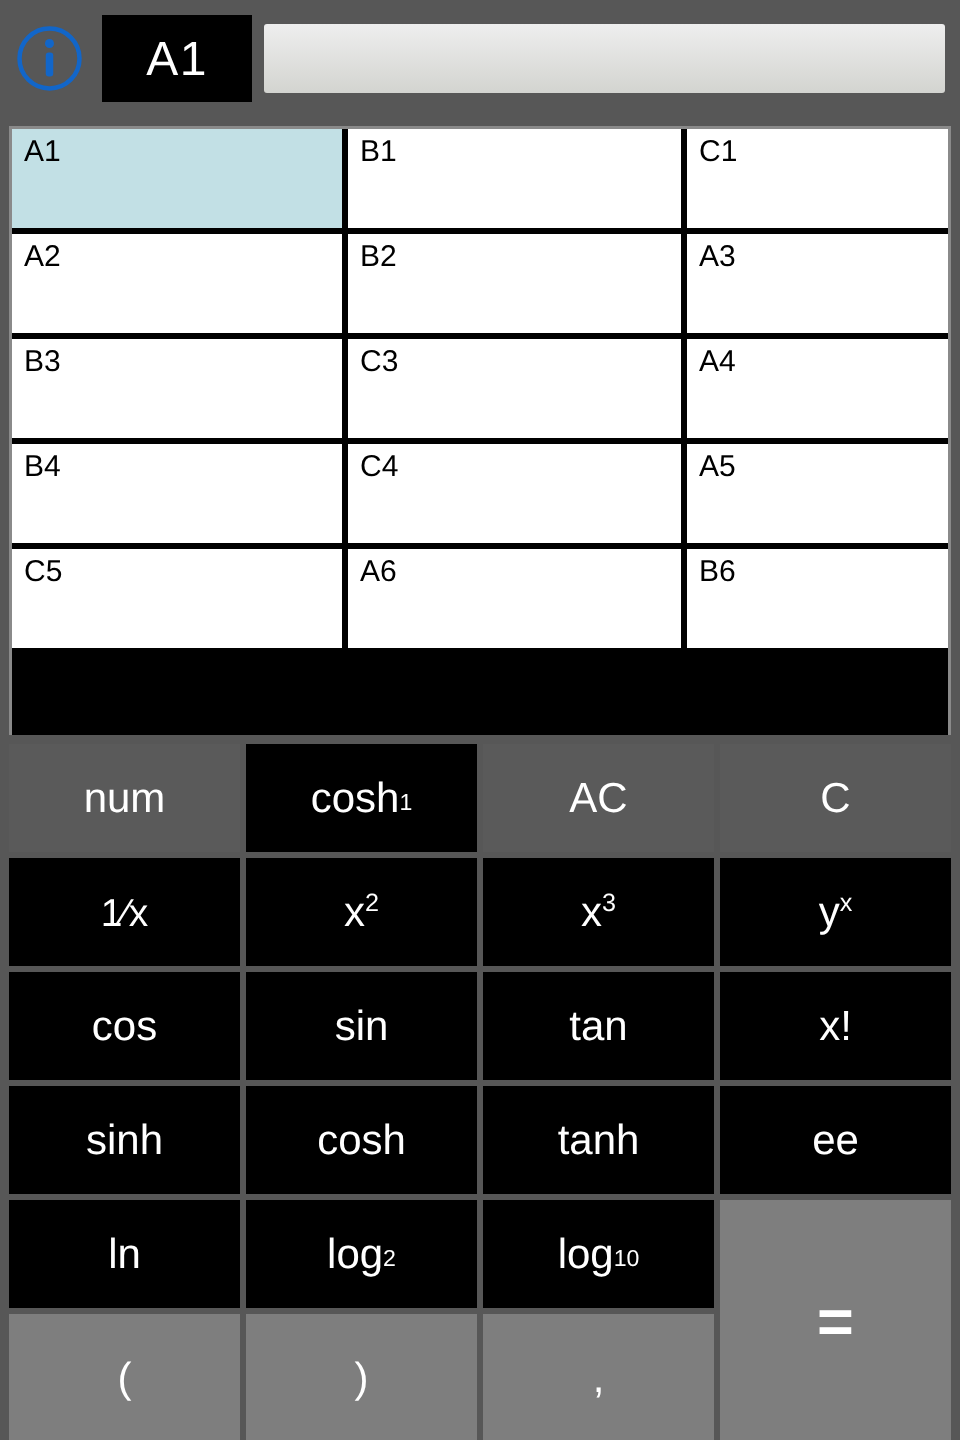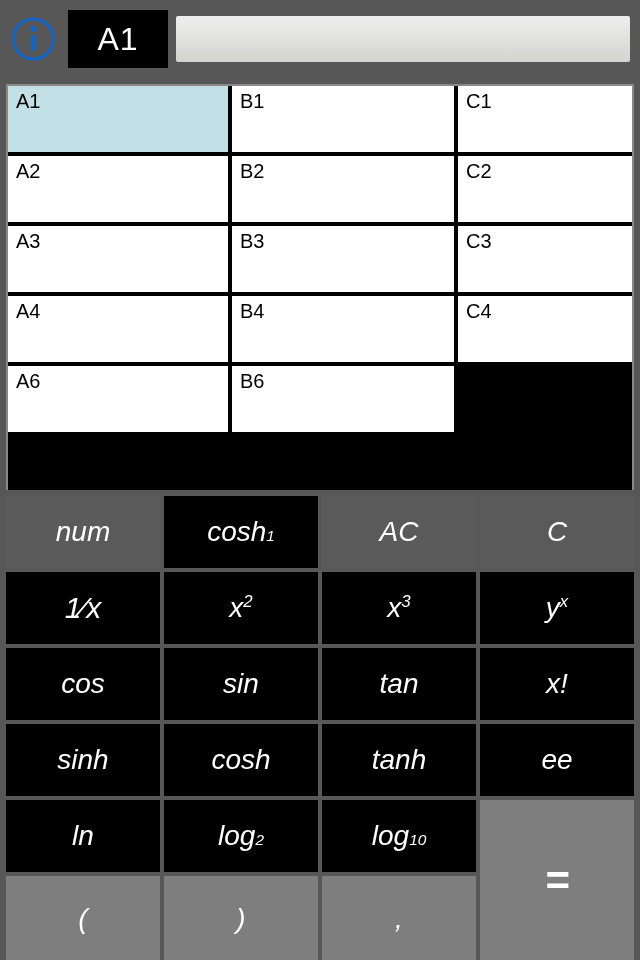--- a/index.html
+++ b/index.html
@@ -90,35 +90,34 @@
   .key {
     background: #000;
     color: #fff;
     display: flex;
     align-items: center;
     justify-content: center;
     font-size: 28px;
     cursor: pointer;
     user-select: none;
     font-family: "Trebuchet MS", sans-serif;
-    font-style: italic;
   }
   .key.grey { background: #5a5a5a; }
   .key.midgrey { background: #7e7e7e; }
   .key.equals {
     grid-column: 4;
     grid-row: 5 / span 2;
     background: #7e7e7e;
     font-size: 42px;
     font-weight: bold;
   }
   .key sub { font-size: 0.55em; vertical-align: sub; position: relative; top: 4px; }
   .key sup { font-size: 0.6em; vertical-align: super; position: relative; top: -6px; }
   .frac {
-    font-size: 30px;
+    font-size: 26px;
     display: inline-block;
     position: relative;
   }
 </style>
 </head>
 <body>
 
 <div class="header">
   <div class="info-btn">
     <svg viewBox="0 0 46 46">
@@ -132,30 +131,31 @@
 </div>
 
 <div class="sheet-wrap">
   <div class="sheet">
     <div class="cell selected">A1</div>
     <div class="cell">B1</div>
     <div class="cell">C1</div>
 
     <div class="cell">A2</div>
     <div class="cell">B2</div>
-    <div class="cell">C2</div>
 
     <div class="cell">A3</div>
     <div class="cell">B3</div>
     <div class="cell">C3</div>
 
     <div class="cell">A4</div>
     <div class="cell">B4</div>
     <div class="cell">C4</div>
 
+    <div class="cell">A5</div>
+    <div class="cell">C5</div>
 
     <div class="cell">A6</div>
     <div class="cell">B6</div>
 
   </div>
 </div>
 
 <div class="keypad-wrap">
   <div class="keypad">
 

